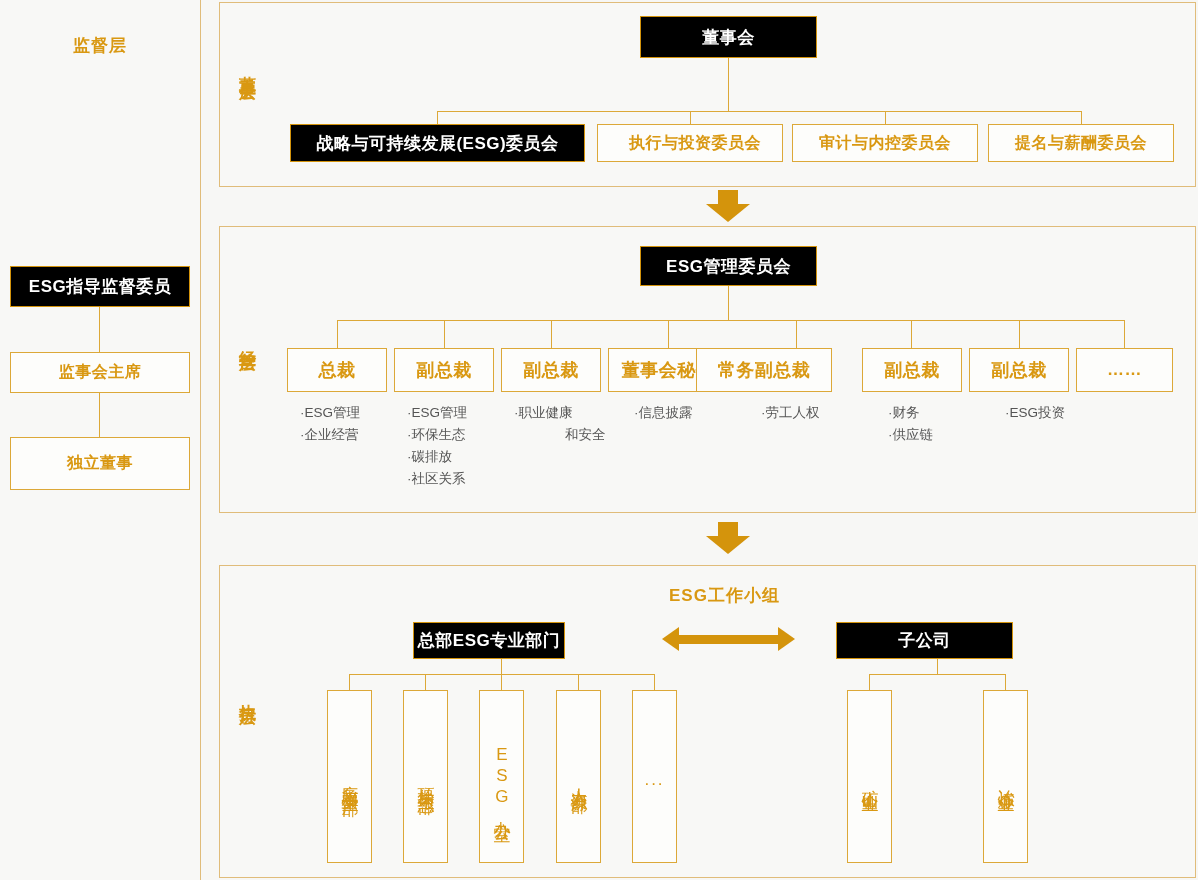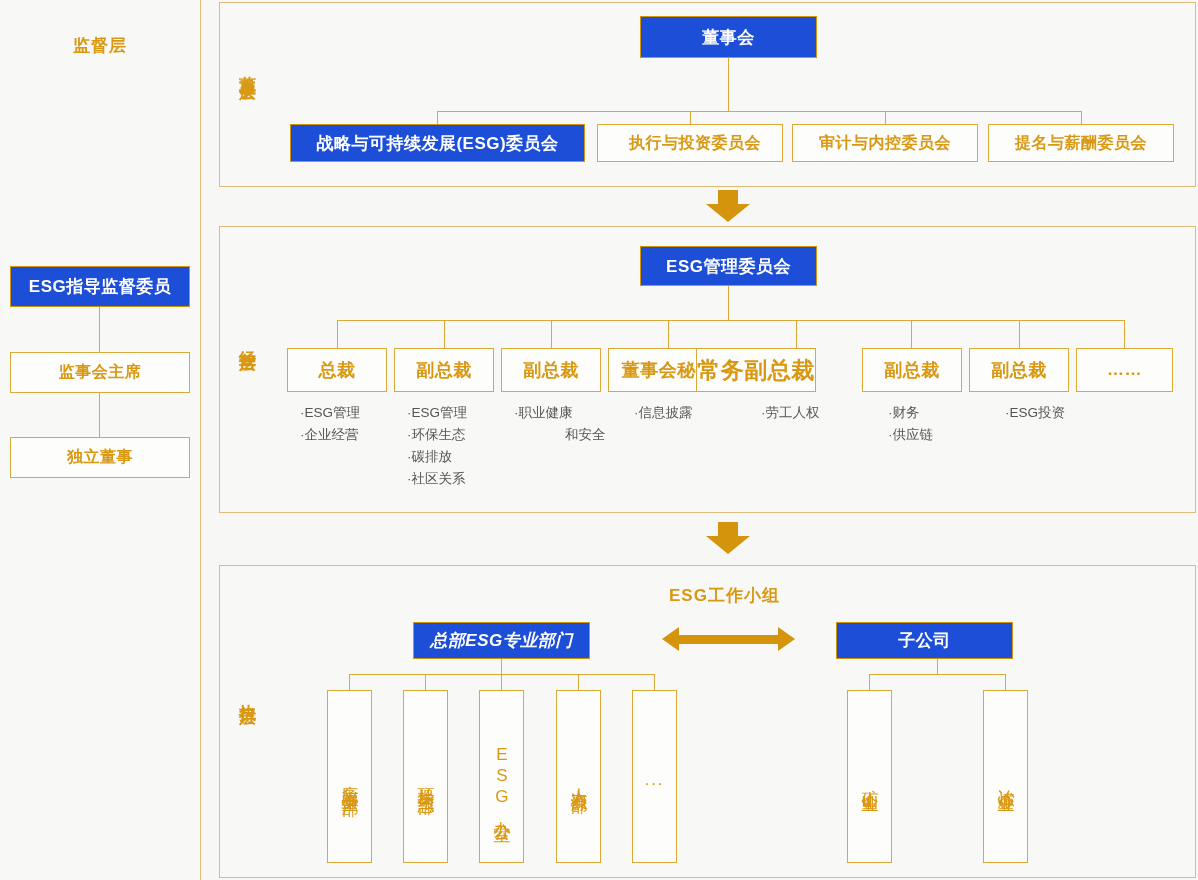--- a/index.html
+++ b/index.html
@@ -25,21 +25,21 @@
     position:absolute;box-sizing:border-box;
     display:flex;align-items:center;justify-content:center;
     text-align:center;
     border:1px solid #dca838;
     background:#fdfdfb;
     color:#d99812;
     font-weight:bold;
     letter-spacing:.5px;
   }
   .box.filled{
-    background:#1d4ed8;
+    background:#000000;
     border-color:#d4940c;
     color:#ffffff;
   }
   
   .vbox{
     writing-mode:vertical-rl;
     text-orientation:upright;
     letter-spacing:2px;
     line-height:1.05;
     font-weight:normal;
@@ -113,21 +113,21 @@
 
   <div class="caption" style="left:0px;top:34px;width:200px;text-align:center;font-size:17px;">监督层</div>
 
   <div class="vline" style="left:99px;top:306px;height:50px;"></div>
   <div class="vline" style="left:99px;top:392px;height:48px;"></div>
 
   <div class="box filled" style="left:10px;top:266px;width:180px;height:41px;font-size:17px;">ESG指导监督委员</div>
 
   <div class="box" style="left:10px;top:352px;width:180px;height:41px;font-size:16px;">监事会主席</div>
 
-  <div class="box" style="left:10px;top:437px;width:180px;height:41px;font-size:16px;">独立董事</div>
+  <div class="box" style="left:10px;top:437px;width:180px;height:53px;font-size:16px;">独立董事</div>
 
   <div class="panel" style="left:219px;top:2px;width:977px;height:185px;"></div>
 
   <div class="layer-label" style="left:239px;top:62px;">董事会层</div>
 
   <div class="box filled" style="left:640px;top:16px;width:177px;height:42px;font-size:17px;">董事会</div>
 
   <div class="vline" style="left:728px;top:58px;height:54px;"></div>
   <div class="hline" style="left:437px;top:111px;width:645px;"></div>
   <div class="vline" style="left:437px;top:111px;height:14px;"></div>
@@ -159,21 +159,21 @@
   <div class="vline" style="left:668px;top:320px;height:29px;"></div>
   <div class="vline" style="left:796px;top:320px;height:29px;"></div>
   <div class="vline" style="left:911px;top:320px;height:29px;"></div>
   <div class="vline" style="left:1019px;top:320px;height:29px;"></div>
   <div class="vline" style="left:1124px;top:320px;height:29px;"></div>
 
   <div class="box" style="left:287px;top:348px;width:100px;height:44px;font-size:18px;">总裁</div>
   <div class="box" style="left:394px;top:348px;width:100px;height:44px;font-size:18px;">副总裁</div>
   <div class="box" style="left:501px;top:348px;width:100px;height:44px;font-size:18px;">副总裁</div>
   <div class="box" style="left:608px;top:348px;width:120px;height:44px;font-size:18px;">董事会秘书</div>
-  <div class="box" style="left:696px;top:348px;width:120px;height:44px;font-size:23px;">常务副总裁</div>
+  <div class="box" style="left:696px;top:348px;width:136px;height:44px;font-size:18px;">常务副总裁</div>
   <div class="box" style="left:862px;top:348px;width:100px;height:44px;font-size:18px;">副总裁</div>
   <div class="box" style="left:969px;top:348px;width:100px;height:44px;font-size:18px;">副总裁</div>
   <div class="box" style="left:1076px;top:348px;width:97px;height:44px;font-size:17px;">……</div>
 
   <div class="bullets" style="left:300px;top:402px;">
     <div>·ESG管理</div>
     <div>·企业经营</div>
   </div>
   <div class="bullets" style="left:407px;top:402px;">
     <div>·ESG管理</div>
@@ -203,21 +203,21 @@
     <div class="shaft"></div>
       <div class="head"></div>
   </div>
 
   <div class="panel" style="left:219px;top:565px;width:977px;height:313px;"></div>
 
   <div class="layer-label" style="left:239px;top:690px;">执行层</div>
 
   <div class="caption" style="left:669px;top:584px;font-size:17px;">ESG工作小组</div>
 
-  <div class="box filled" style="left:413px;top:622px;width:177px;height:37px;font-size:17px;font-style:italic;">总部ESG专业部门</div>
+  <div class="box filled" style="left:413px;top:622px;width:152px;height:37px;font-size:17px;">总部ESG专业部门</div>
 
   <div class="vline" style="left:501px;top:659px;height:16px;"></div>
   <div class="hline" style="left:349px;top:674px;width:306px;"></div>
   <div class="vline" style="left:349px;top:674px;height:17px;"></div>
   <div class="vline" style="left:425px;top:674px;height:17px;"></div>
   <div class="vline" style="left:501px;top:674px;height:17px;"></div>
   <div class="vline" style="left:578px;top:674px;height:17px;"></div>
   <div class="vline" style="left:654px;top:674px;height:17px;"></div>
 
   <div class="box vbox" style="left:327px;top:690px;width:45px;height:173px;font-size:17px;">应急与安全生产部</div>

